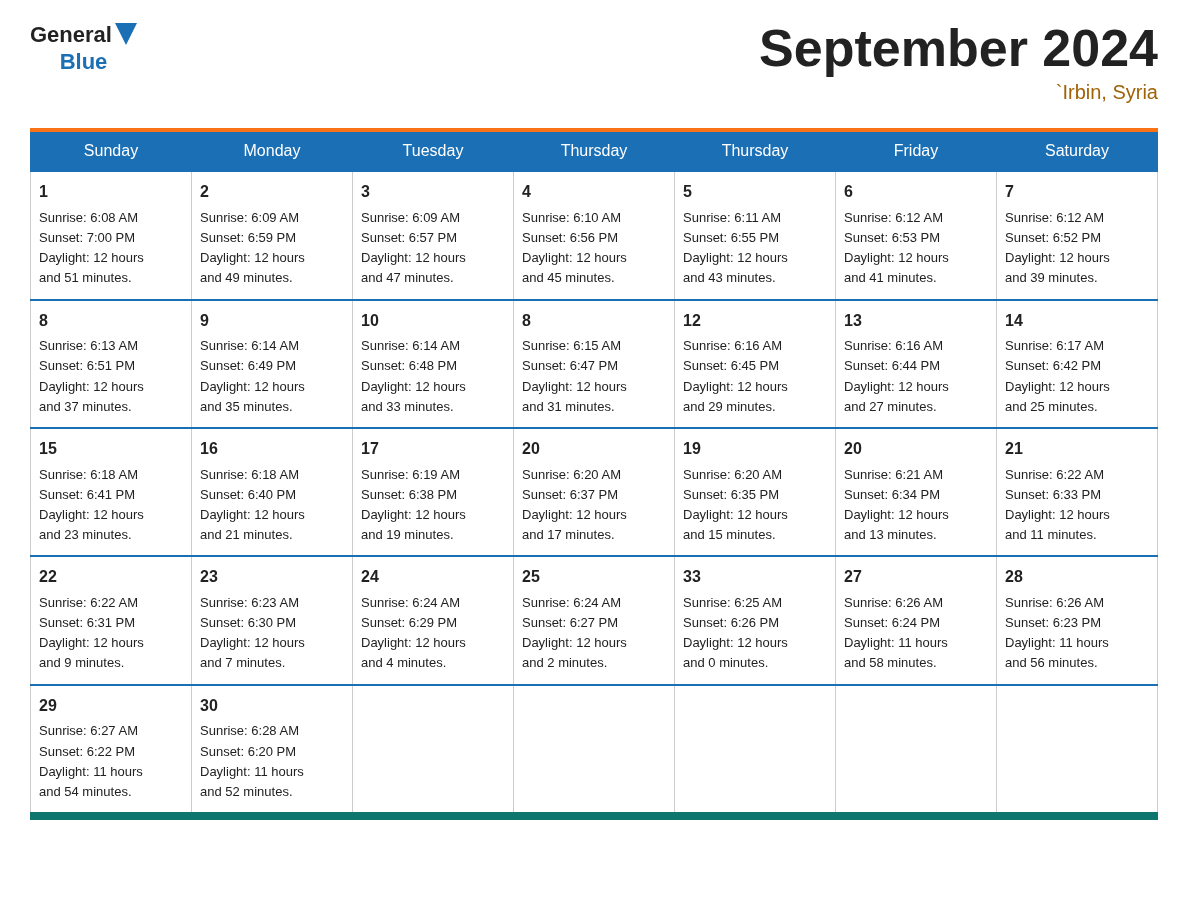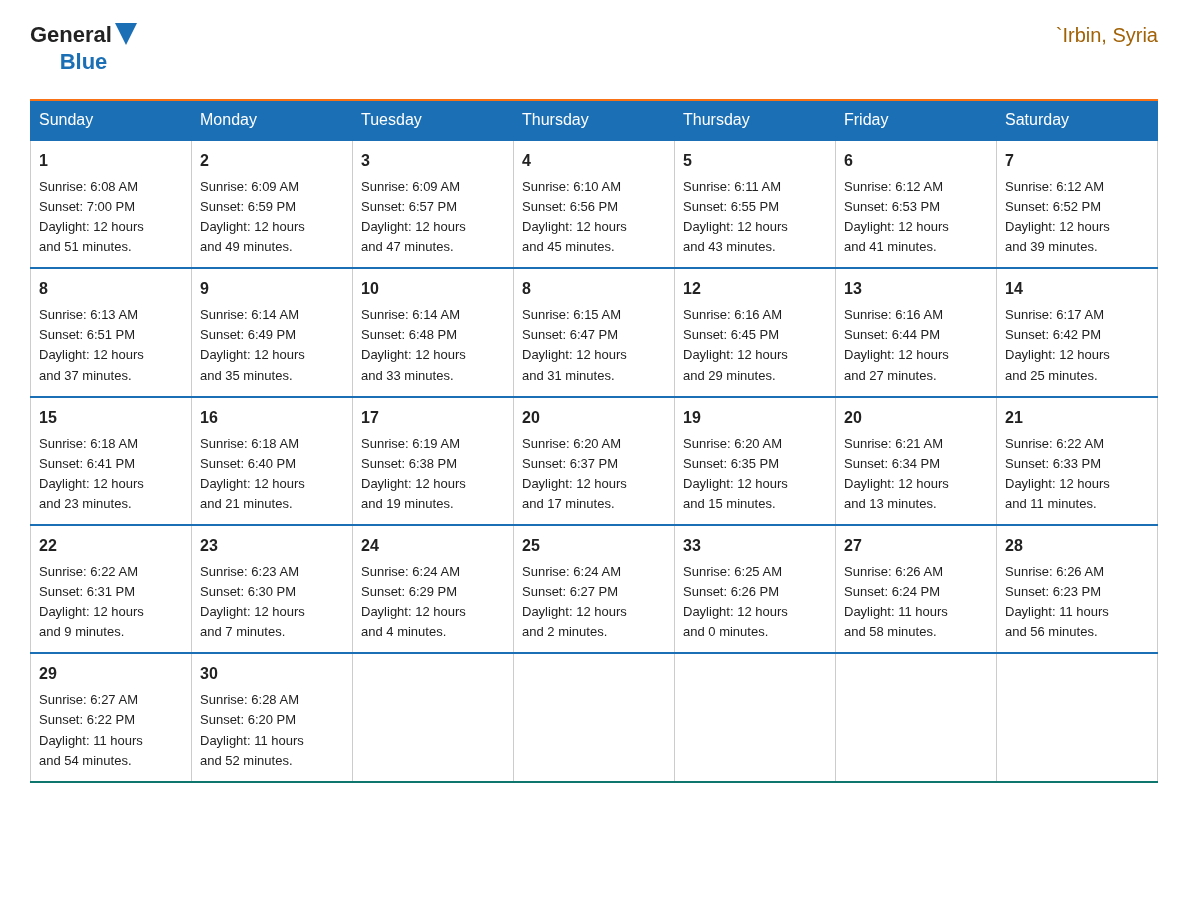--- a/index.html
+++ b/index.html
@@ -58,25 +58,26 @@
     .calendar td {
       vertical-align: top;
       padding: 8px 8px 10px 8px;
       border: 1px solid #ccc;
       width: 14.28%;
       font-size: 13px;
       line-height: 1.55;
       background: #fff;
     }
     .calendar tr:last-child td {
-      border-bottom: 2px solid #0f766e;
+      border-bottom: 8px solid #0f766e;
     }
     .calendar thead tr th {
-      border-top: 2px solid #f97316;
+      border-top: 4px solid #f97316;
       border-bottom: 2px solid #1a6fb5;
+      text-align: center;
     }
     .calendar tbody tr:first-child td {
       border-top: none;
     }
     .day-num {
       font-size: 16px;
       font-weight: bold;
       color: #222;
       display: block;
       margin-bottom: 3px;
@@ -101,20 +102,21 @@
             <polygon points="0,0 22,0 11,22" fill="#1a6fb5"></polygon>
           </svg>
         </div>
       </div>
       <div style="margin-left:0px;text-align:center;">
         <span class="logo-text" style="color:#1a6fb5;font-size:22px;">Blue</span>
       </div>
     </div>
   </div>
   <div class="logo-right">
+    <div class="month-title">September 2024</div>
     <div class="location">`Irbin, Syria</div>
   </div>
 </div>
 
 <table class="calendar">
   <thead>
     <tr>
     <th>Sunday</th>
         <th>Monday</th>
         <th>Tuesday</th>

